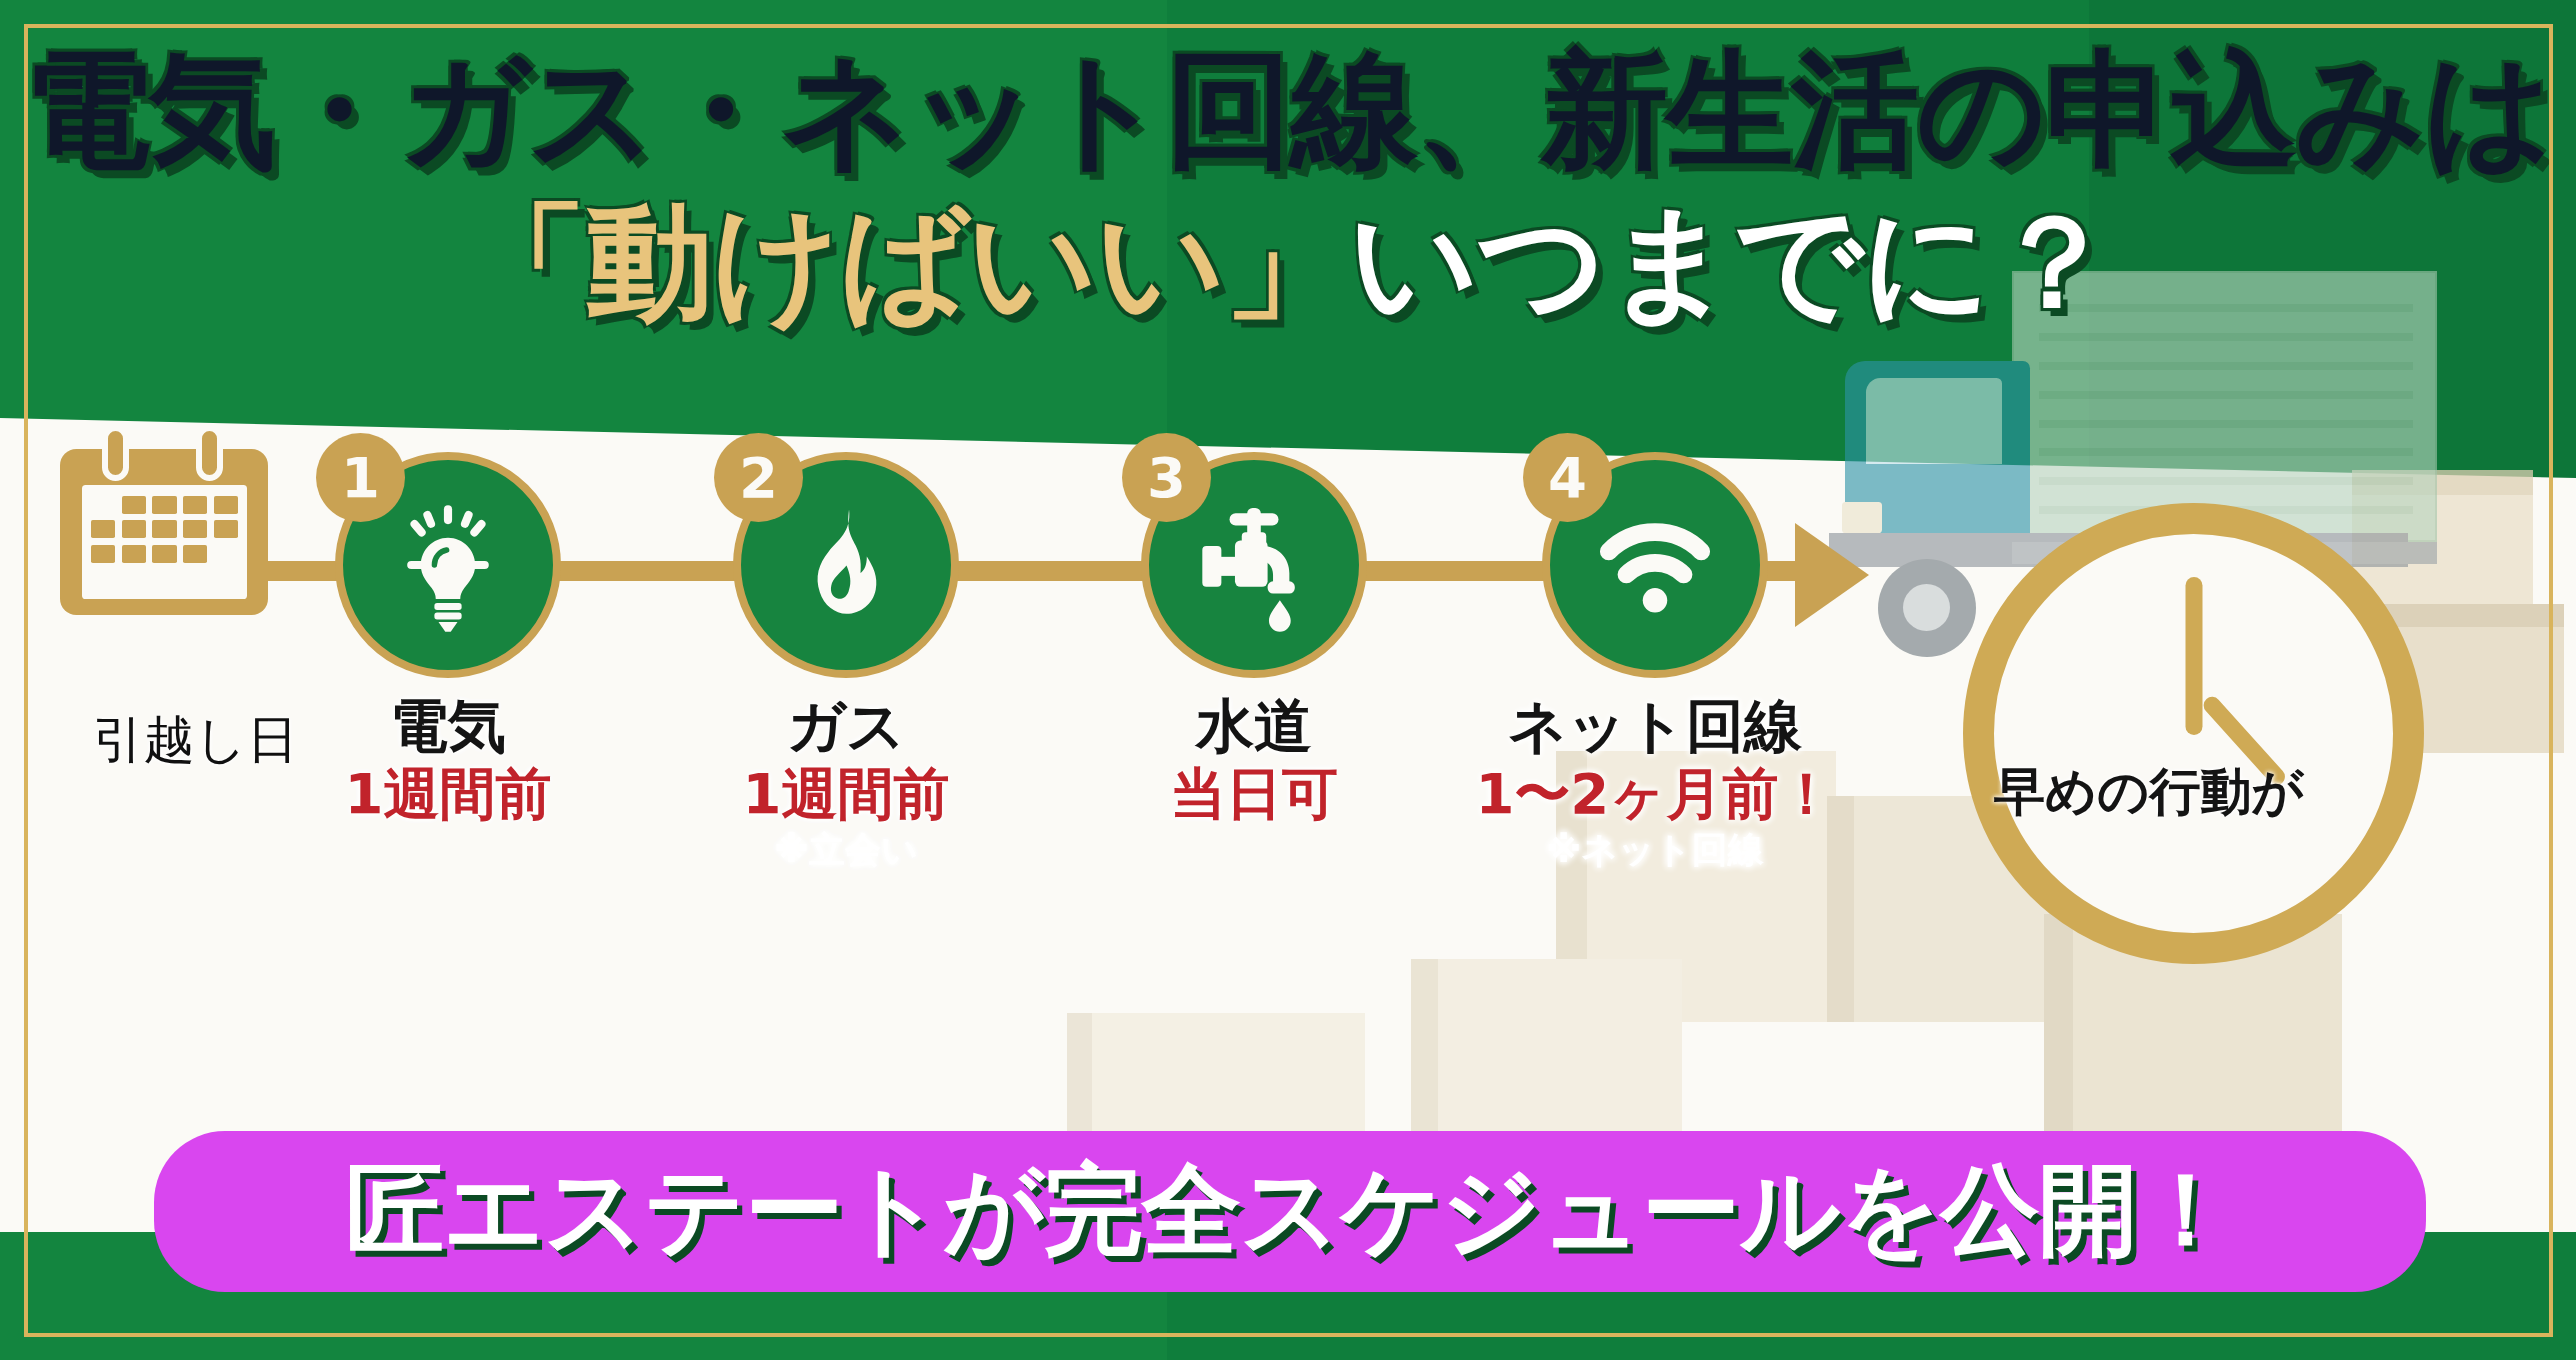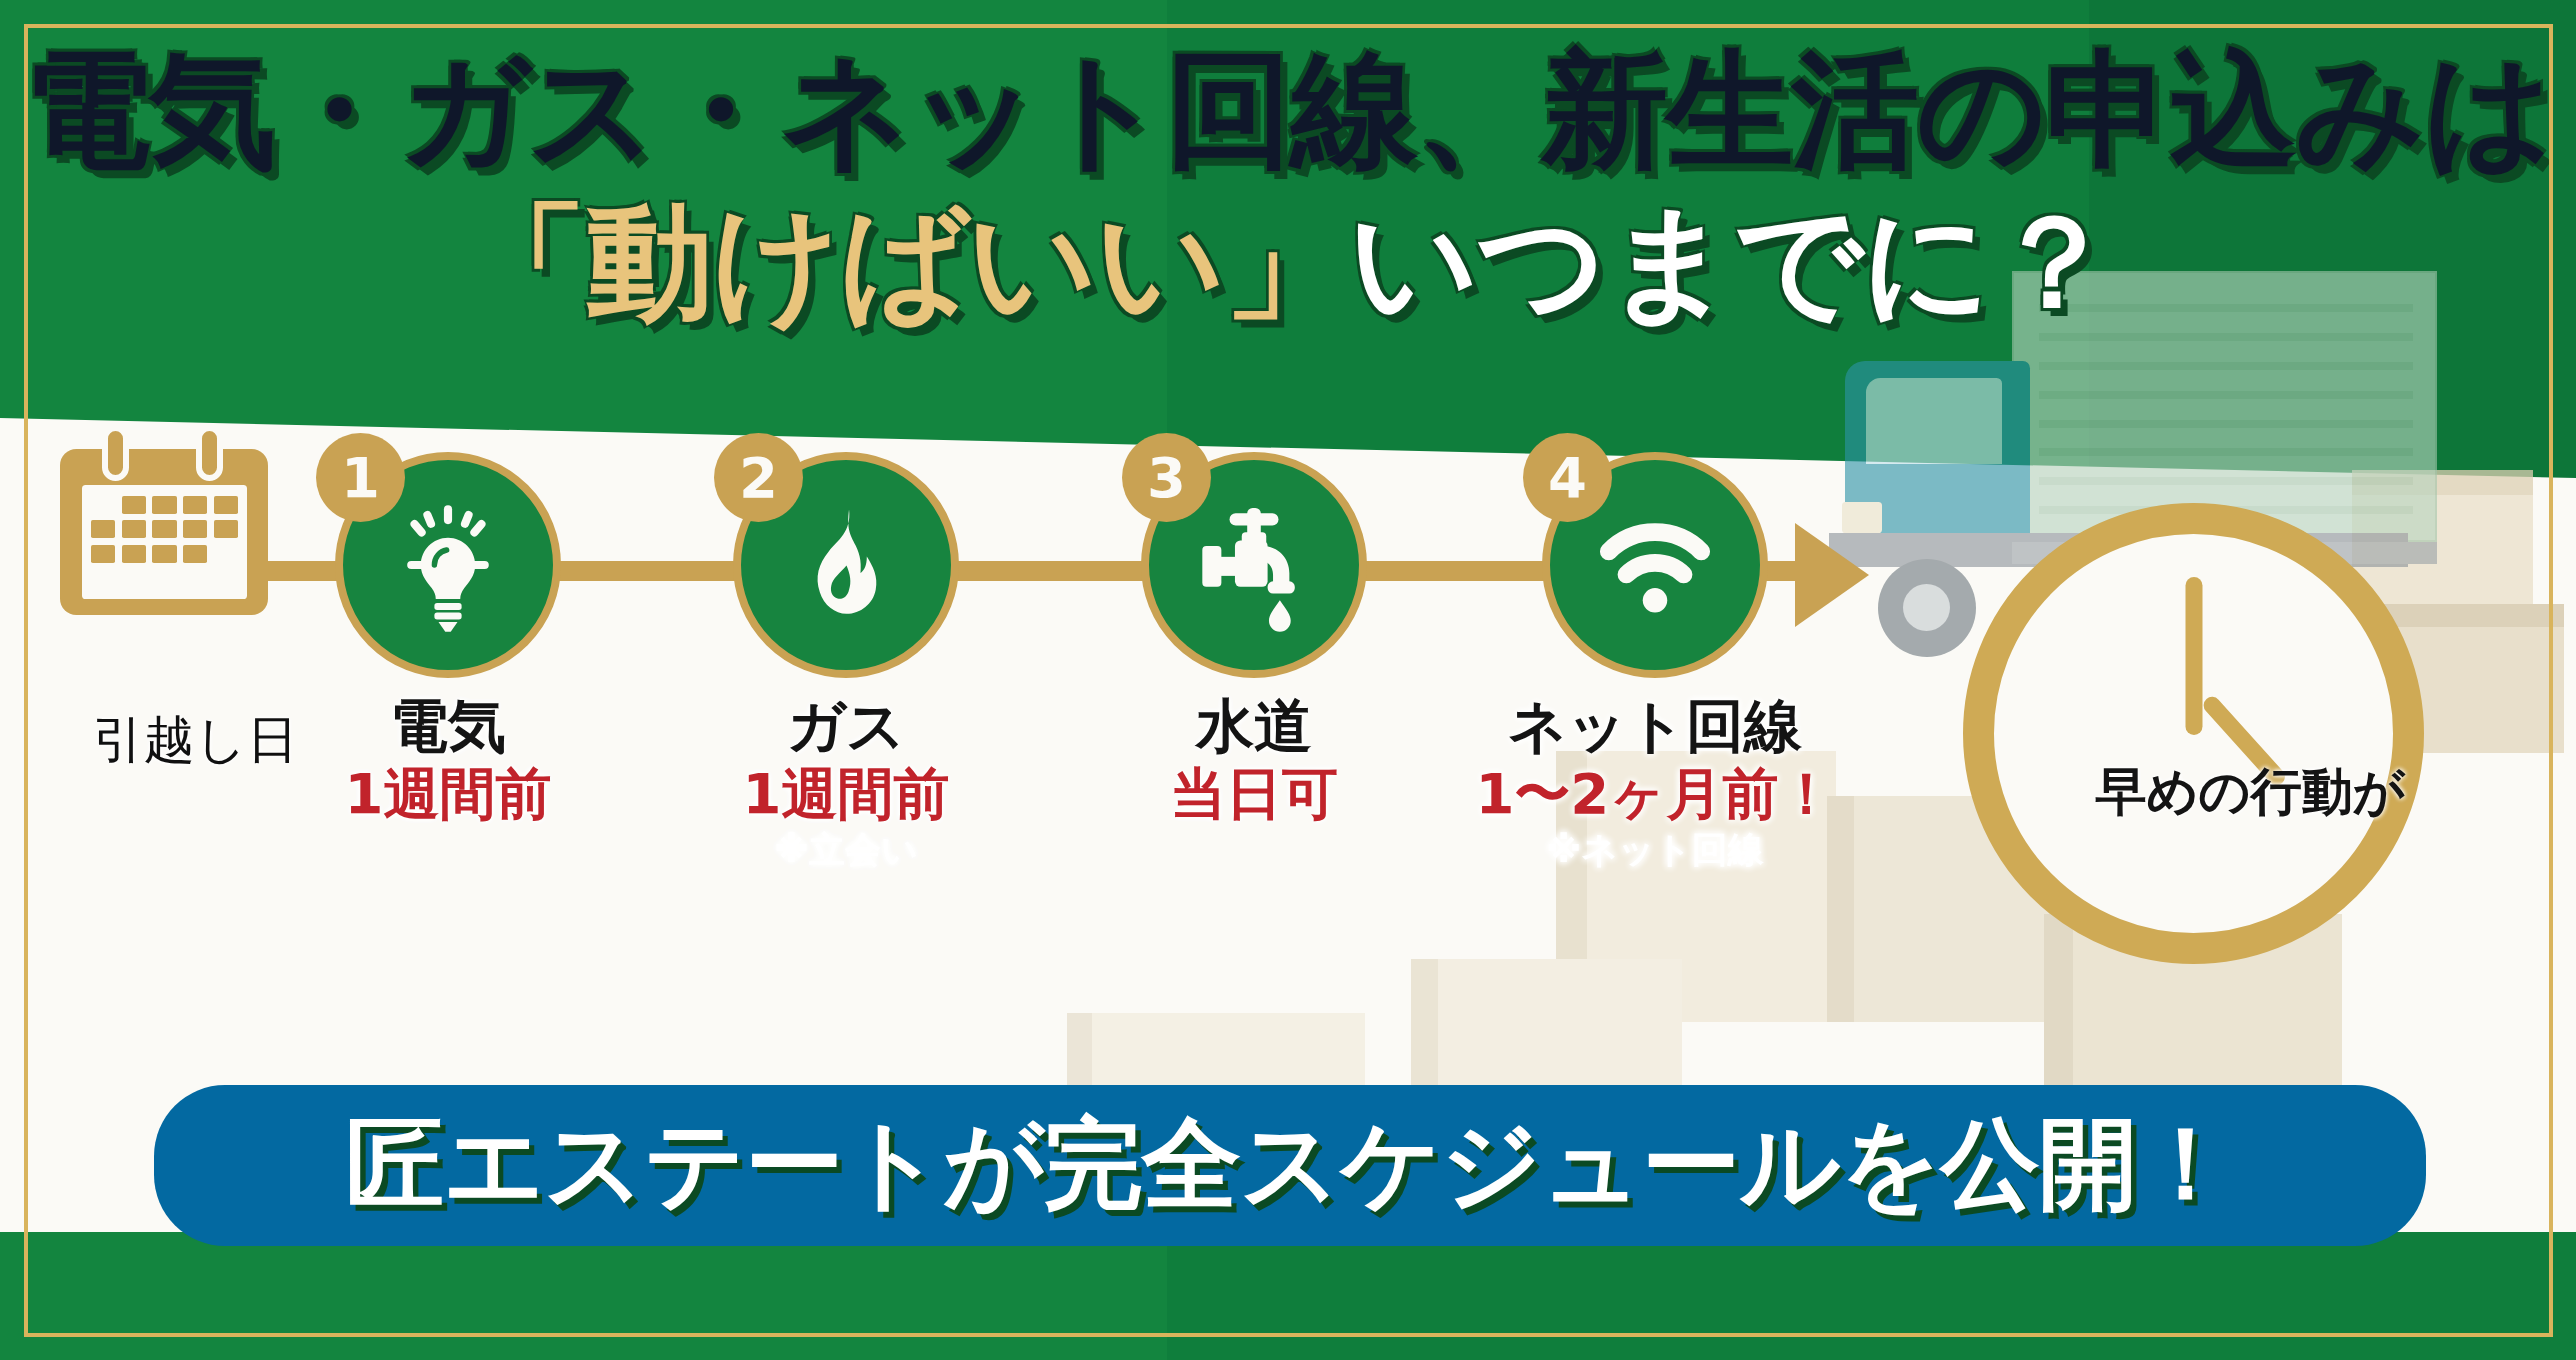--- a/index.html
+++ b/index.html
@@ -232,35 +232,35 @@
   .clock .hand-long{
     position:absolute;left:50%;top:43px;width:17px;height:158px;
     background:#CFAA55;border-radius:9px;transform:translateX(-50%);
   }
   .clock .hand-short{
     position:absolute;left:204px;top:165px;width:17px;height:113px;
     background:#CFAA55;border-radius:9px;
     transform-origin:top center;transform:rotate(-42deg);
   }
   .clock .ctext{
-    position:absolute;left:12px;top:228px;width:100%;text-align:right;
+    position:absolute;left:0;top:228px;width:100%;text-align:left;
   }
   .clock .ctext .l1{
     font-size:51px;font-weight:bold;color:#141414;line-height:1.18;
     text-shadow:0 0 5.4px #fff,0 0 5.4px #fff;
   }
   .clock .ctext .l2{
     font-size:60px;font-weight:bold;color:#141414;line-height:1.15;
     text-shadow:0 0 5.4px #fff,0 0 5.4px #fff;
   }
 
   
   .banner{
-    position:absolute;left:154px;top:1085px;width:2272px;height:161px;
-    background:#0369a1;border-radius:71px;z-index:40;
+    position:absolute;left:154px;top:1131px;width:2272px;height:161px;
+    background:#d946ef;border-radius:71px;z-index:40;
     display:flex;align-items:center;justify-content:center;
   }
   .banner .btxt{
     font-size:99px;font-weight:bold;color:#FFFFFF;letter-spacing:-0.9px;
     white-space:nowrap;
     text-shadow:5.4px 6.3px 0 #0B4A23;
   }
   .bottom-green{
     position:absolute;left:0;top:1232px;width:2576px;height:128px;
     background:#13853F;z-index:35;

